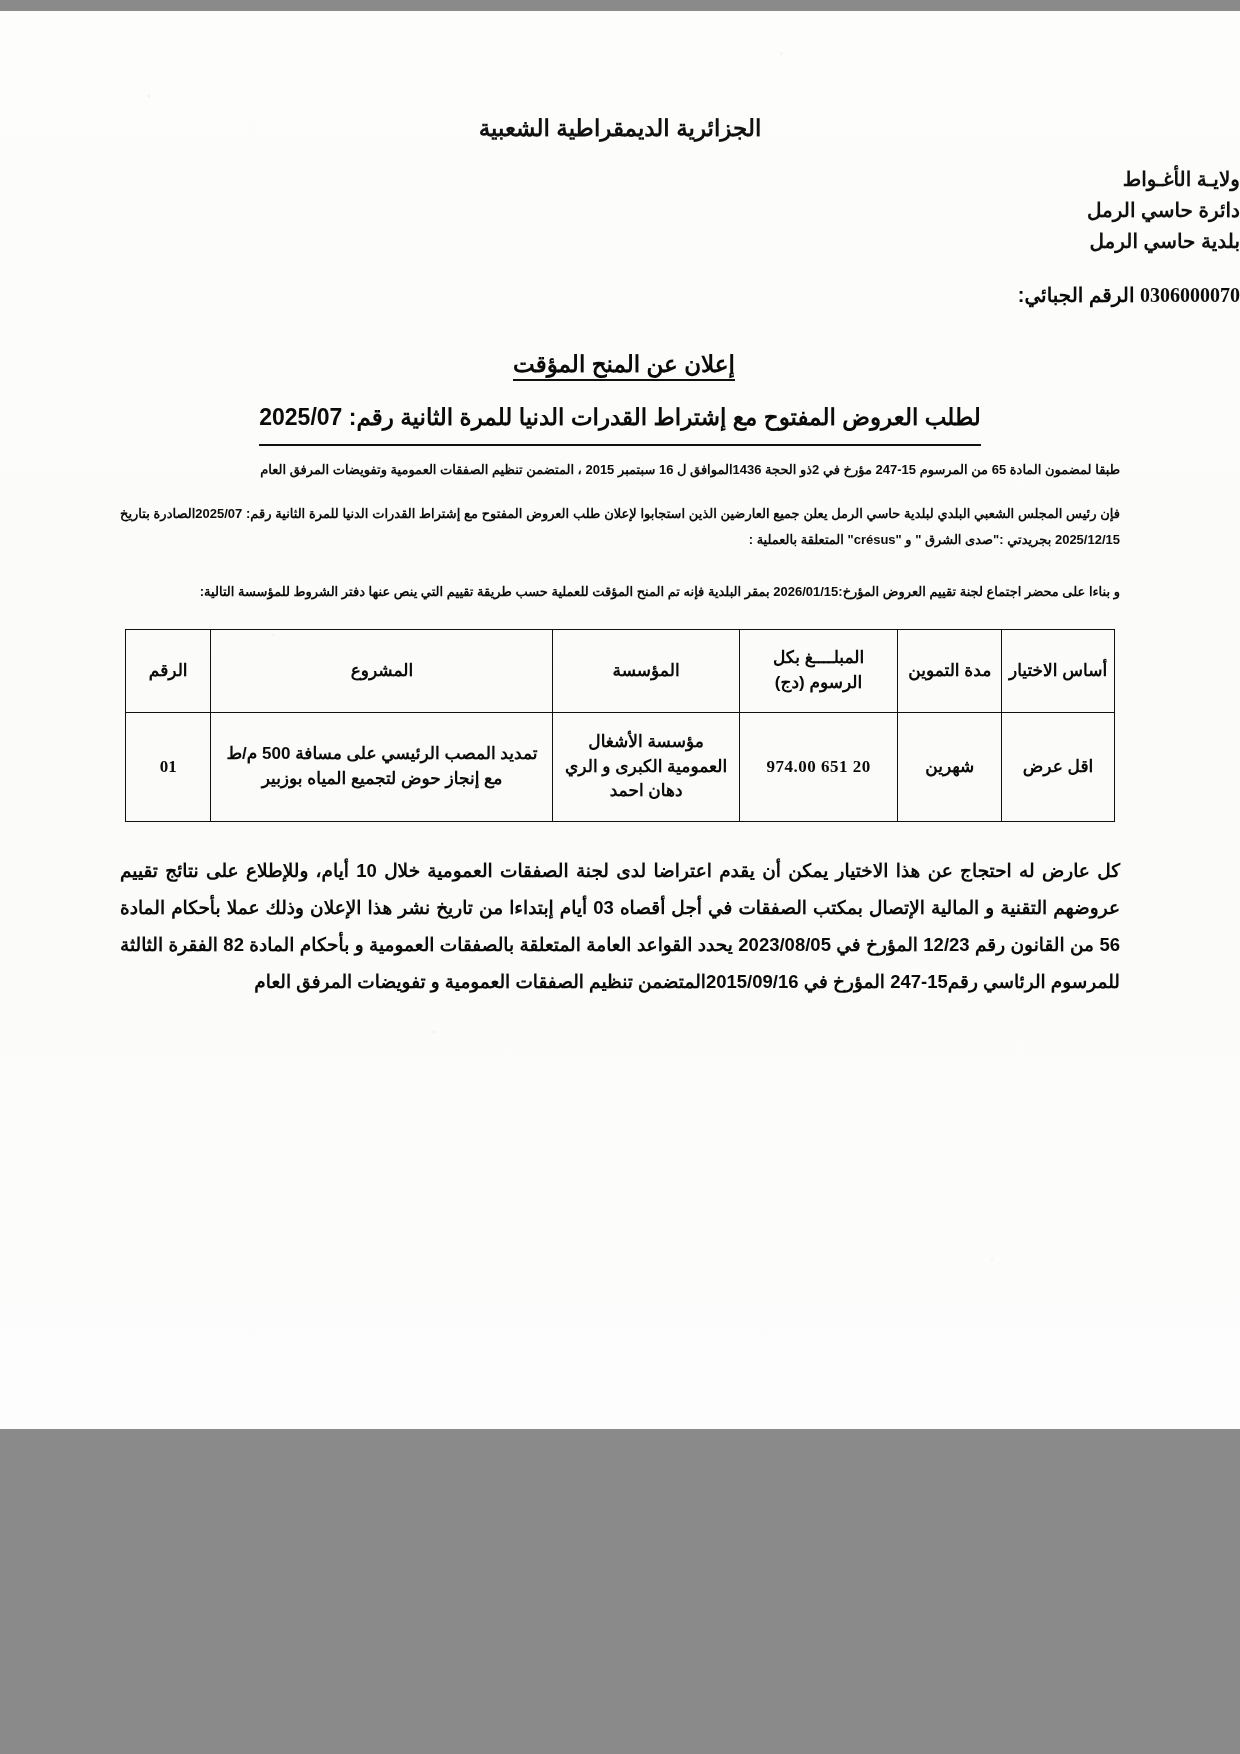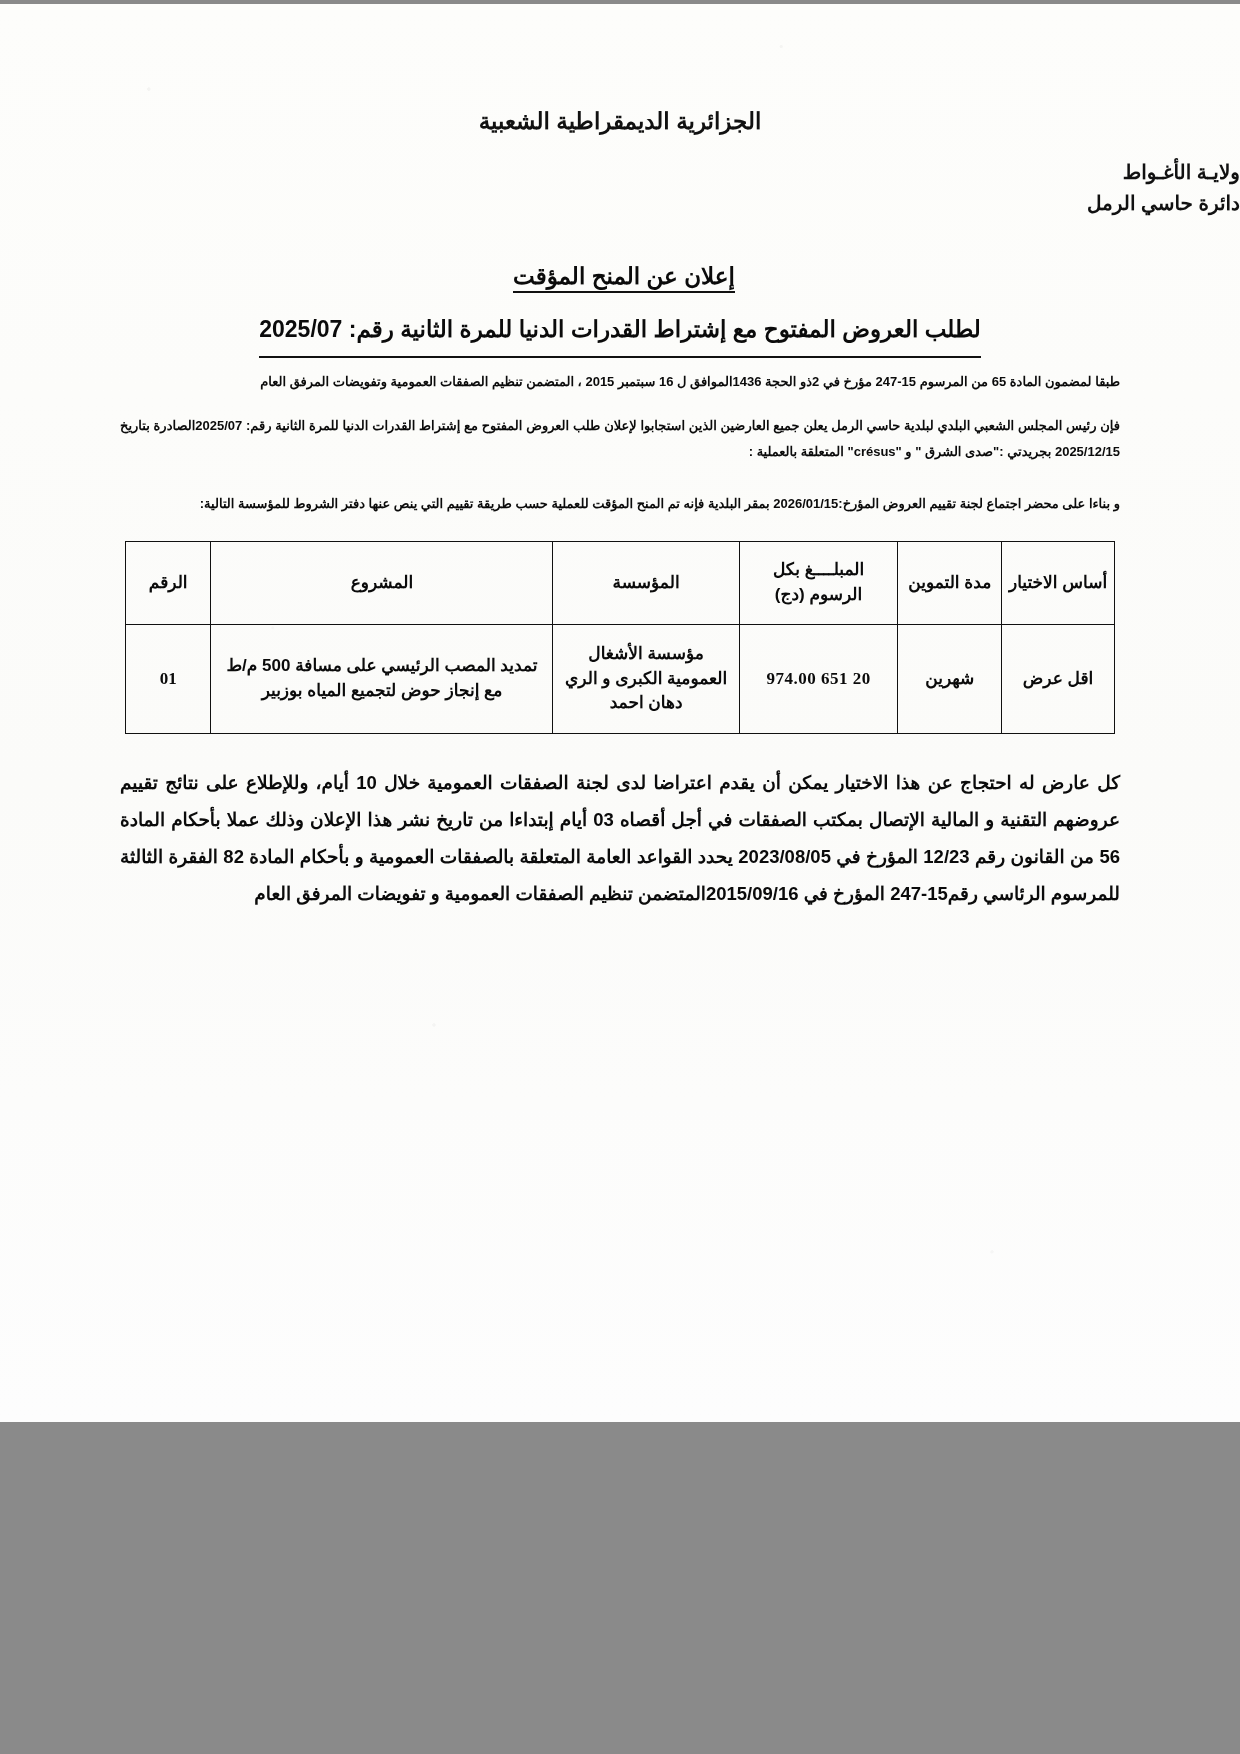--- a/index.html
+++ b/index.html
@@ -4,21 +4,21 @@
 <style>
   html, body {
     margin: 0;
     padding: 0;
     background: #8a8a8a;
   }
   .page {
     position: relative;
     width: 1240px;
     height: 1418px;
-    margin: 4px auto;
+    margin: 11px auto;
     background: #ffffff;
     overflow: hidden;
     font-family: "Liberation Sans", sans-serif;
     color: #0b0b0b;
   }
   
   .scan-tint {
     position: absolute;
     inset: 0;
     background:
@@ -183,22 +183,27 @@
 <div class="page">
   <div class="scan-tint"></div>
 
   <div class="content">
 
     <div class="republic">الجزائرية الديمقراطية الشعبية</div>
 
     <div class="org-block">
       <div>ولايـة الأغـواط</div>
       <div>دائرة حاسي الرمل</div>
-    </div>
-
+      <div>بلدية حاسي الرمل</div>
+    </div>
+
+    <div class="tax-line">
+      <span class="tax-num">0306000070</span>
+      <span>الرقم الجبائي:</span>
+    </div>
 
     <div class="doc-title">
       <span>إعلان عن المنح المؤقت</span>
     </div>
 
     <div class="doc-subtitle">
       <span>لطلب العروض المفتوح مع إشتراط القدرات الدنيا للمرة الثانية رقم: 2025/07</span>
     </div>
 
     <div class="body-wrap">

